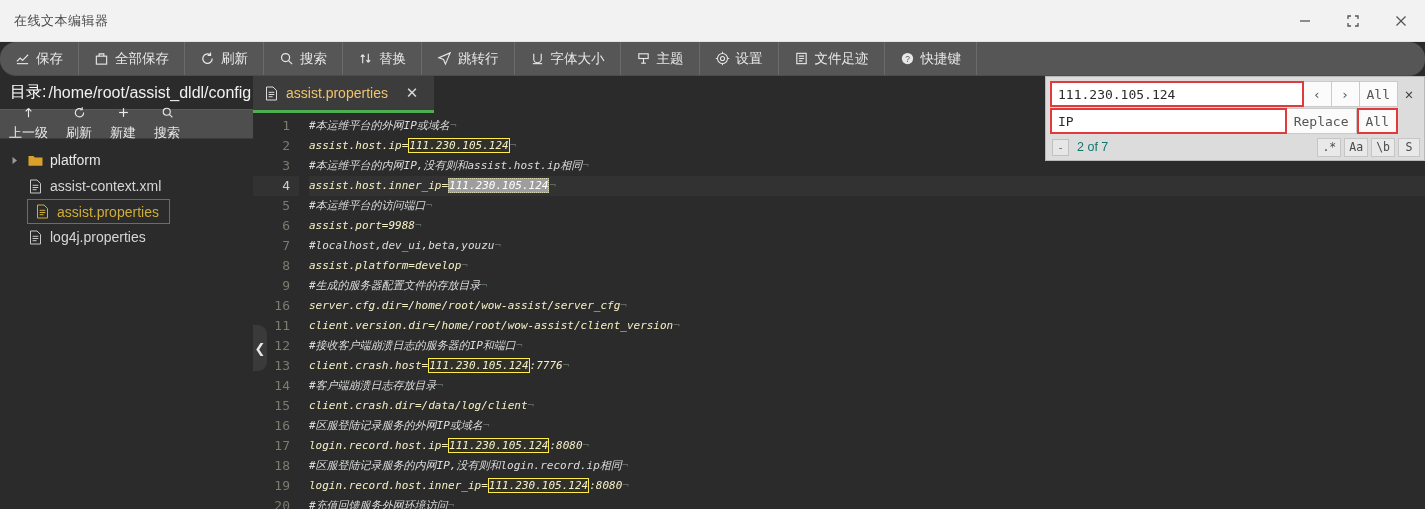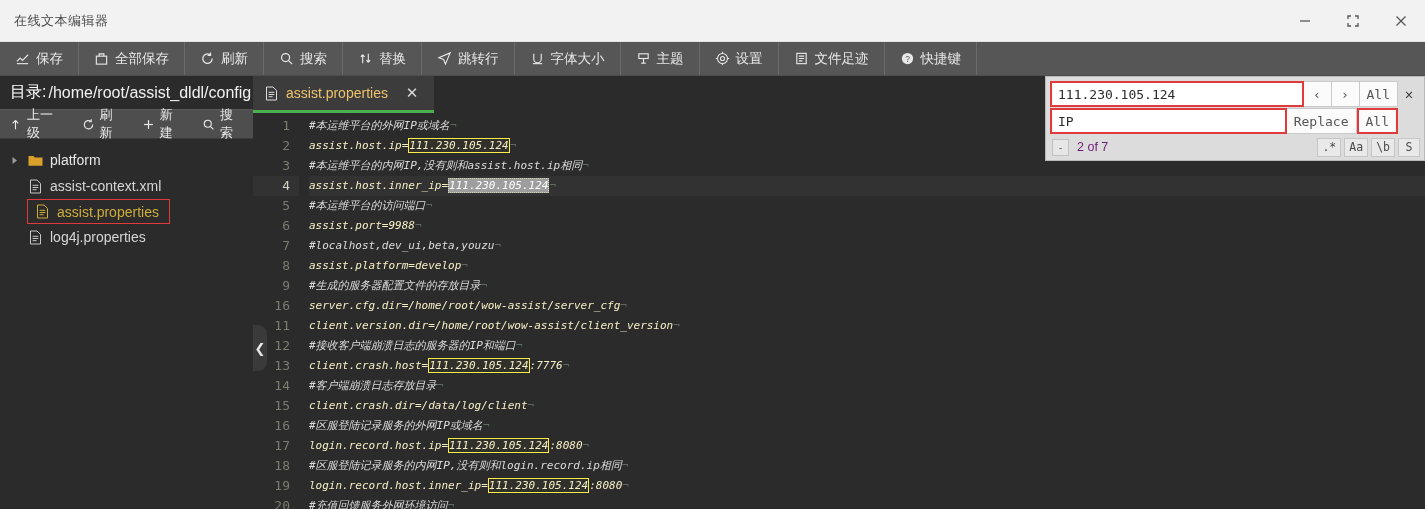--- a/index.html
+++ b/index.html
@@ -28,20 +28,21 @@
     display: flex; align-items: center; justify-content: center;
     cursor: default;
   }
   .win-btn svg { display: block; }
 
   
   .toolbar {
     height: 34px; background: #565656;
     display: flex; align-items: stretch;
     border-bottom: 1px solid #4c4c4c;
+    border-radius: 16px;
   }
   .tb-item {
     display: flex; align-items: center; gap: 6px;
     padding: 0 15px; color: #e8e8e8; font-size: 13.5px;
     border-right: 1px solid #6a6a6a; cursor: default;
     white-space: nowrap;
   }
   .tb-item .ic { display: inline-flex; align-items: center; width: 15px; height: 15px; }
   .tb-item .ic svg { width: 15px; height: 15px; }
 
@@ -57,21 +58,21 @@
   }
   .dir-bar .dirlabel { color:#ffffff; }
   .dir-bar .dirpath { color:#f0f0f0; margin-left: 2px; }
   .file-toolbar {
     height: 30px; background: #4e4e4e;
     display: flex; align-items: center;
     border-top: 1px solid #5a5a5a; border-bottom: 1px solid #3a3a3a;
   }
   .ft-item {
     display: flex; align-items: center; gap: 5px;
-    padding: 0 9px; font-size: 13px; color: #eaeaea; cursor: default;
+    padding: 0 9px; font-size: 13px; color: #eaeaea; cursor: default; flex-direction: column;
   }
   .ft-item .ic { display:inline-flex; width:13px; height:13px; }
   .ft-item .ic svg { width:13px; height:13px; }
   .file-tree { flex: 1; padding-top: 8px; overflow: hidden; }
   .tree-row {
     display: flex; align-items: center; gap: 7px;
     height: 26px; padding-left: 10px; font-size: 14px;
     color: #d6d6d6; cursor: default; position: relative;
   }
   .tree-row .caret { width: 10px; display:inline-flex; justify-content:center; }
@@ -176,21 +177,21 @@
   .fp-status {
     display: flex; align-items: center; height: 22px; margin-top: 2px;
     font-family: "Liberation Sans", sans-serif;
   }
   .fp-collapse {
     width: 17px; height: 17px; margin-left: 2px; margin-right: 8px;
     border: 1px solid #c0c0c0; background: #e6e6e6;
     display: flex; align-items: center; justify-content: center;
     color: #666; font-size: 11px; cursor: pointer;
   }
-  .fp-count { font-size: 12.5px; color: #701a75; }
+  .fp-count { font-size: 12.5px; color: #0f766e; }
   .fp-opts { margin-left: auto; display: flex; gap: 3px; }
   .fp-opt {
     min-width: 22px; height: 19px; padding: 0 4px;
     border: 1px solid #c6c6c6; background: #e9e9e9;
     display: flex; align-items: center; justify-content: center;
     font-size: 11.5px; color: #4a4a4a; cursor: pointer;
     font-family: "DejaVu Sans Mono", monospace;
   }
 </style>
 </head>

